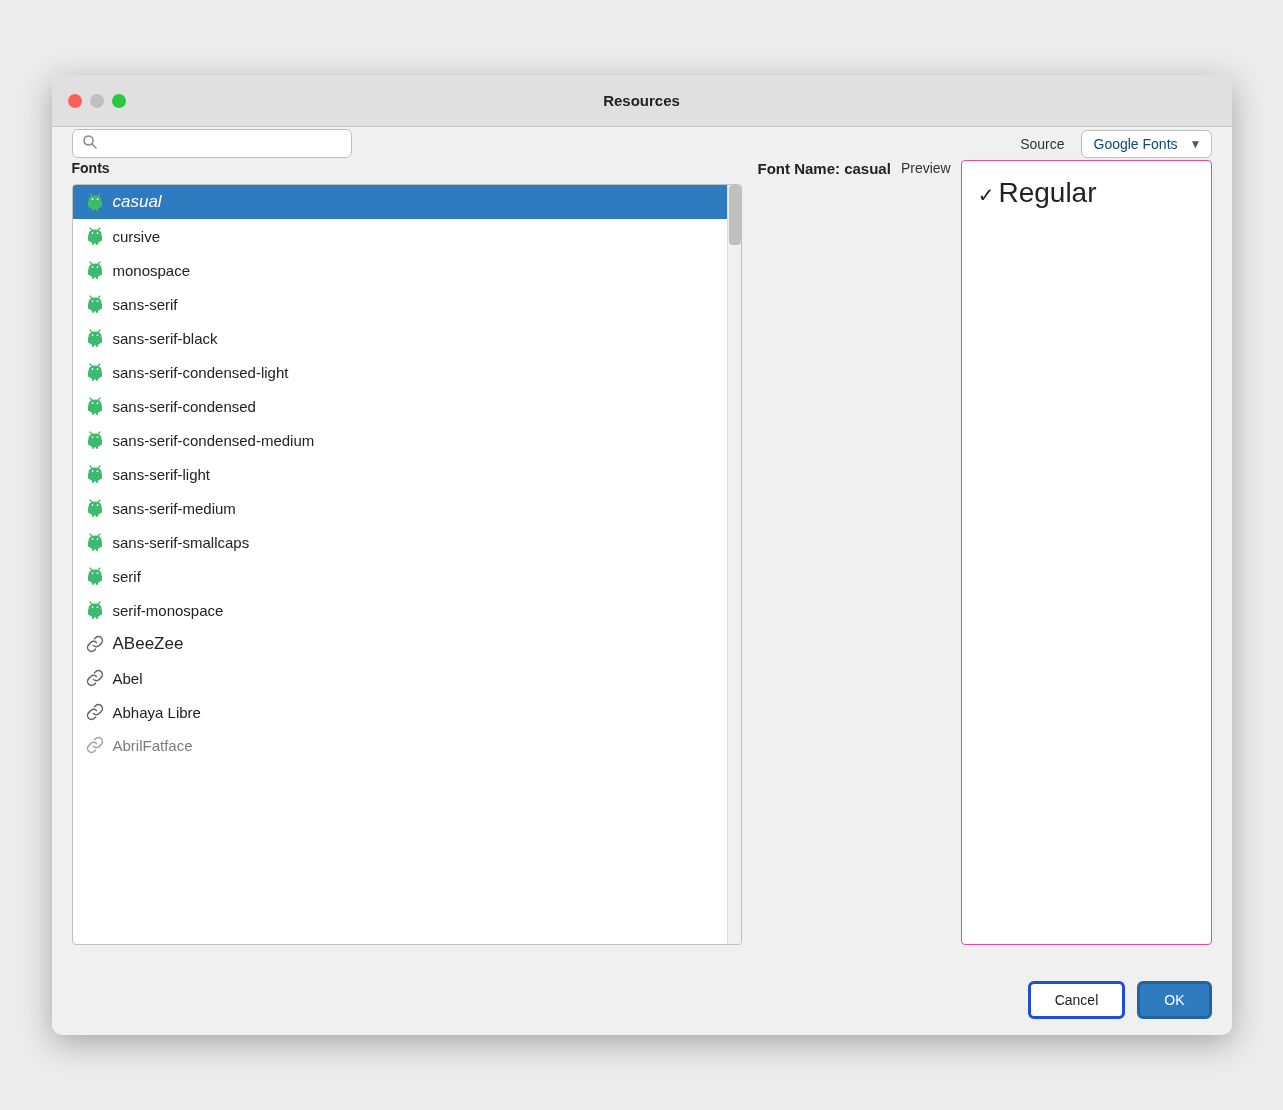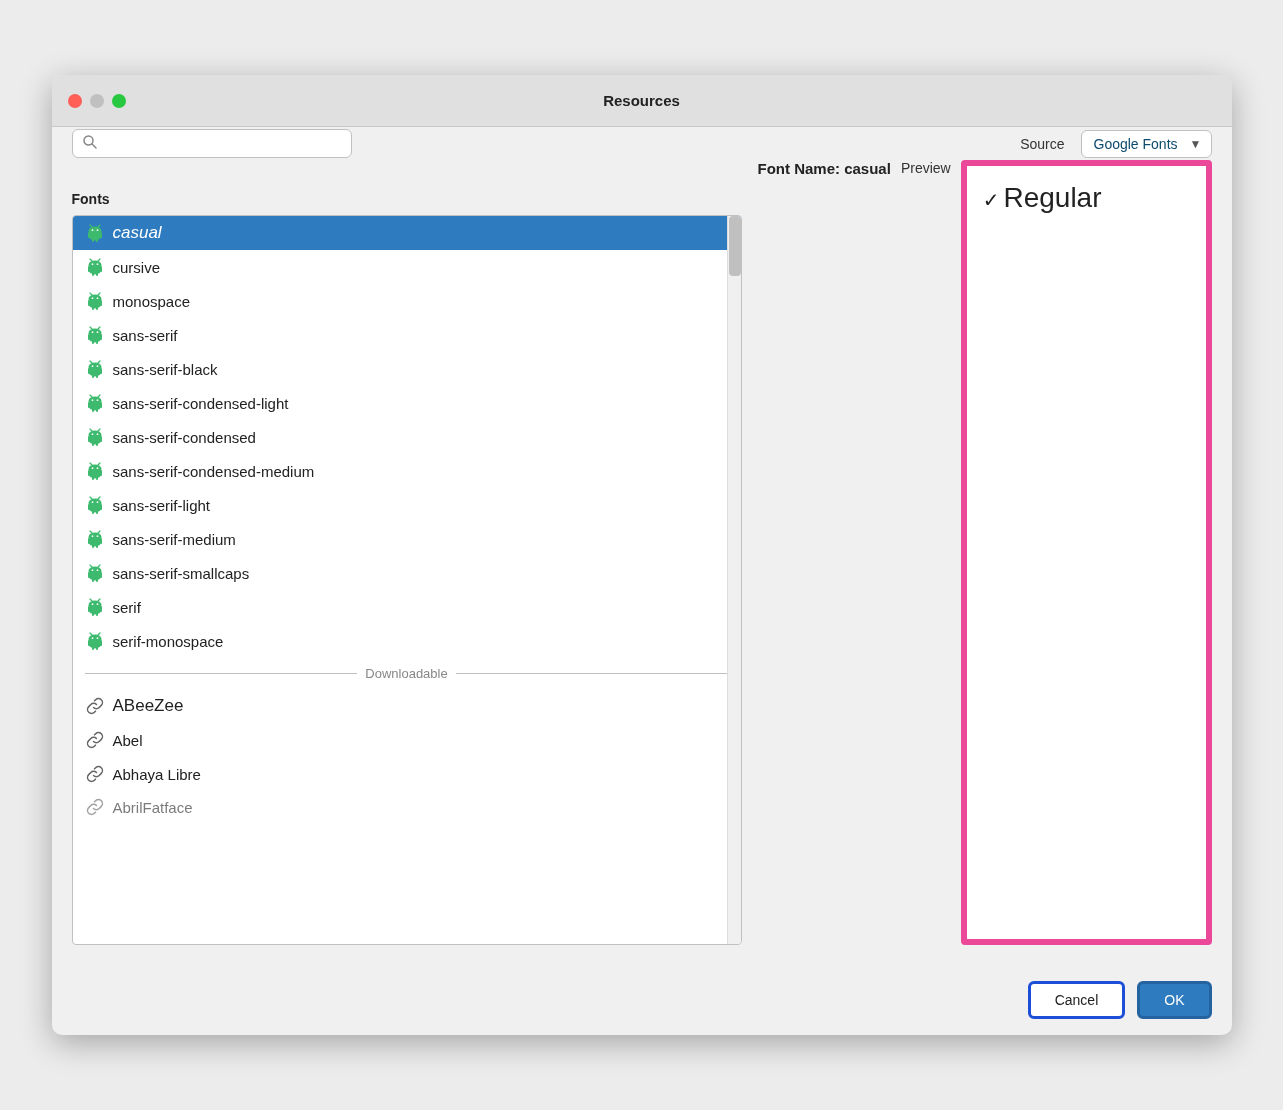--- a/index.html
+++ b/index.html
@@ -118,21 +118,20 @@
       flex: 1;
       padding: 0 20px 20px 20px;
       gap: 16px;
       overflow: hidden;
     }
     .left-panel {
       display: flex;
       flex-direction: column;
       width: 670px;
       flex-shrink: 0;
-      margin-top: 31px;
     }
     .fonts-label {
       font-size: 14px;
       font-weight: 600;
       color: #222;
       padding: 0 0 8px 0;
     }
     .font-list-container {
       flex: 1;
       background: #fff;
@@ -201,21 +200,21 @@
       font-weight: 600;
       color: #222;
     }
     .preview-label {
       font-size: 14px;
       color: #333;
     }
     .preview-box {
       flex: 1;
       background: #fff;
-      border: 6px solid #ec4899;
+      border: 1px solid #ec4899;
       border-radius: 4px;
       padding: 16px;
       font-size: 28px;
       color: #222;
     }
     .preview-text {
       font-size: 28px;
       color: #222;
       font-style: normal;
     }
@@ -547,25 +546,20 @@
                   <rect x="3" y="10" width="2" height="5" rx="1" fill="#3dba6e"></rect>
                   <rect x="15" y="10" width="2" height="5" rx="1" fill="#3dba6e"></rect>
                   <rect x="7" y="16" width="2" height="3" rx="1" fill="#3dba6e"></rect>
                   <rect x="11" y="16" width="2" height="3" rx="1" fill="#3dba6e"></rect>
                 </svg>
             </span>
             <span>serif-monospace</span>
           </li>
         </ul>
 
-        <div class="section-divider">
-          <div class="divider-line"></div>
-          <span>Downloadable</span>
-          <div class="divider-line"></div>
-        </div>
 
         <ul class="font-list">
           <li class="font-item">
             <span class="link-icon">
               <svg viewBox="0 0 20 20" width="20" height="20" fill="none">
                 <path d="M8.5 11.5a4 4 0 0 0 5.657 0l2.121-2.121a4 4 0 0 0-5.657-5.657L9.5 4.843" stroke="#666" stroke-width="1.5" stroke-linecap="round"></path>
                 <path d="M11.5 8.5a4 4 0 0 0-5.657 0L3.722 10.621a4 4 0 0 0 5.657 5.657l1.12-1.12" stroke="#666" stroke-width="1.5" stroke-linecap="round"></path>
               </svg>
             </span>
             <span style="font-size:17px; font-weight:500;">ABeeZee</span>

